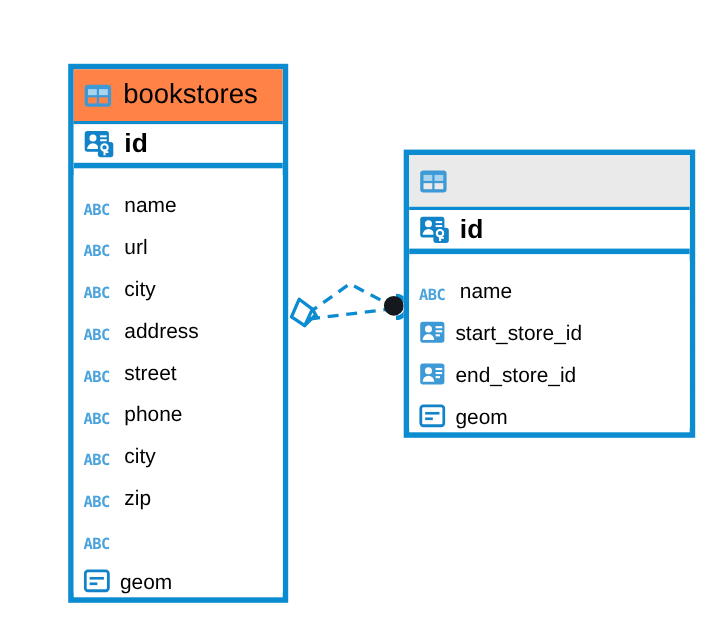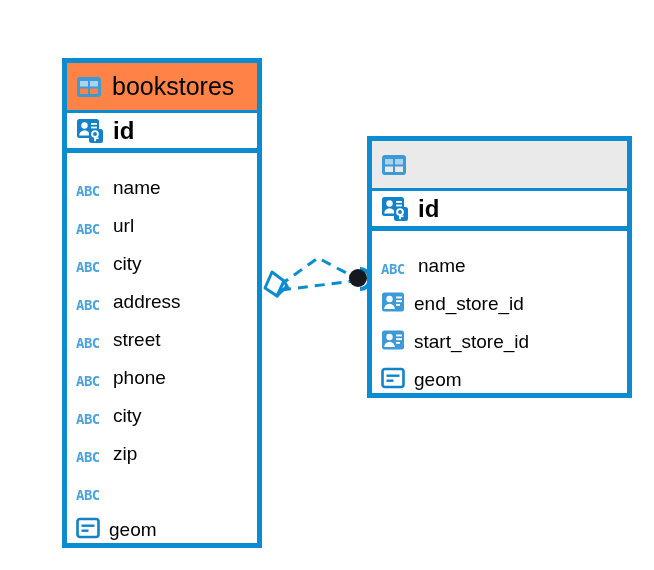--- a/index.html
+++ b/index.html
@@ -275,35 +275,35 @@
         <span class="icon">
           <svg width="24" height="22" viewBox="0 0 24 22">
             <rect x="1" y="1.5" width="22" height="19" rx="2.5" fill="#3d9ad6"></rect>
             <circle cx="8.5" cy="8" r="3.2" fill="#ffffff"></circle>
             <path d="M 3.2 18 a 5.3 5.3 0 0 1 10.6 0 Z" fill="#ffffff"></path>
             <rect x="15" y="5.5" width="6" height="1.9" fill="#ffffff"></rect>
             <rect x="15" y="9.2" width="6" height="1.9" fill="#ffffff"></rect>
             <rect x="15" y="12.9" width="4" height="1.9" fill="#ffffff"></rect>
           </svg>
         </span>
-        <span class="field-label">end_store_id</span>
+        <span class="field-label">start_store_id</span>
       </div>
 
       <div class="field-row">
         <span class="icon">
           <svg width="24" height="22" viewBox="0 0 24 22">
             <rect x="1" y="1.5" width="22" height="19" rx="2.5" fill="#3d9ad6"></rect>
             <circle cx="8.5" cy="8" r="3.2" fill="#ffffff"></circle>
             <path d="M 3.2 18 a 5.3 5.3 0 0 1 10.6 0 Z" fill="#ffffff"></path>
             <rect x="15" y="5.5" width="6" height="1.9" fill="#ffffff"></rect>
             <rect x="15" y="9.2" width="6" height="1.9" fill="#ffffff"></rect>
             <rect x="15" y="12.9" width="4" height="1.9" fill="#ffffff"></rect>
           </svg>
         </span>
-        <span class="field-label">start_store_id</span>
+        <span class="field-label">end_store_id</span>
       </div>
 
       <div class="field-row">
         <span class="icon">
           <svg width="24" height="22" viewBox="0 0 24 22">
             <rect x="1.5" y="2" width="21" height="18" rx="2.5" fill="#ffffff" stroke="#1283c8" stroke-width="2.6"></rect>
             <rect x="5.5" y="7.5" width="13" height="2.4" fill="#1283c8"></rect>
             <rect x="5.5" y="12.5" width="7" height="2.4" fill="#1283c8"></rect>
           </svg>
         </span>

